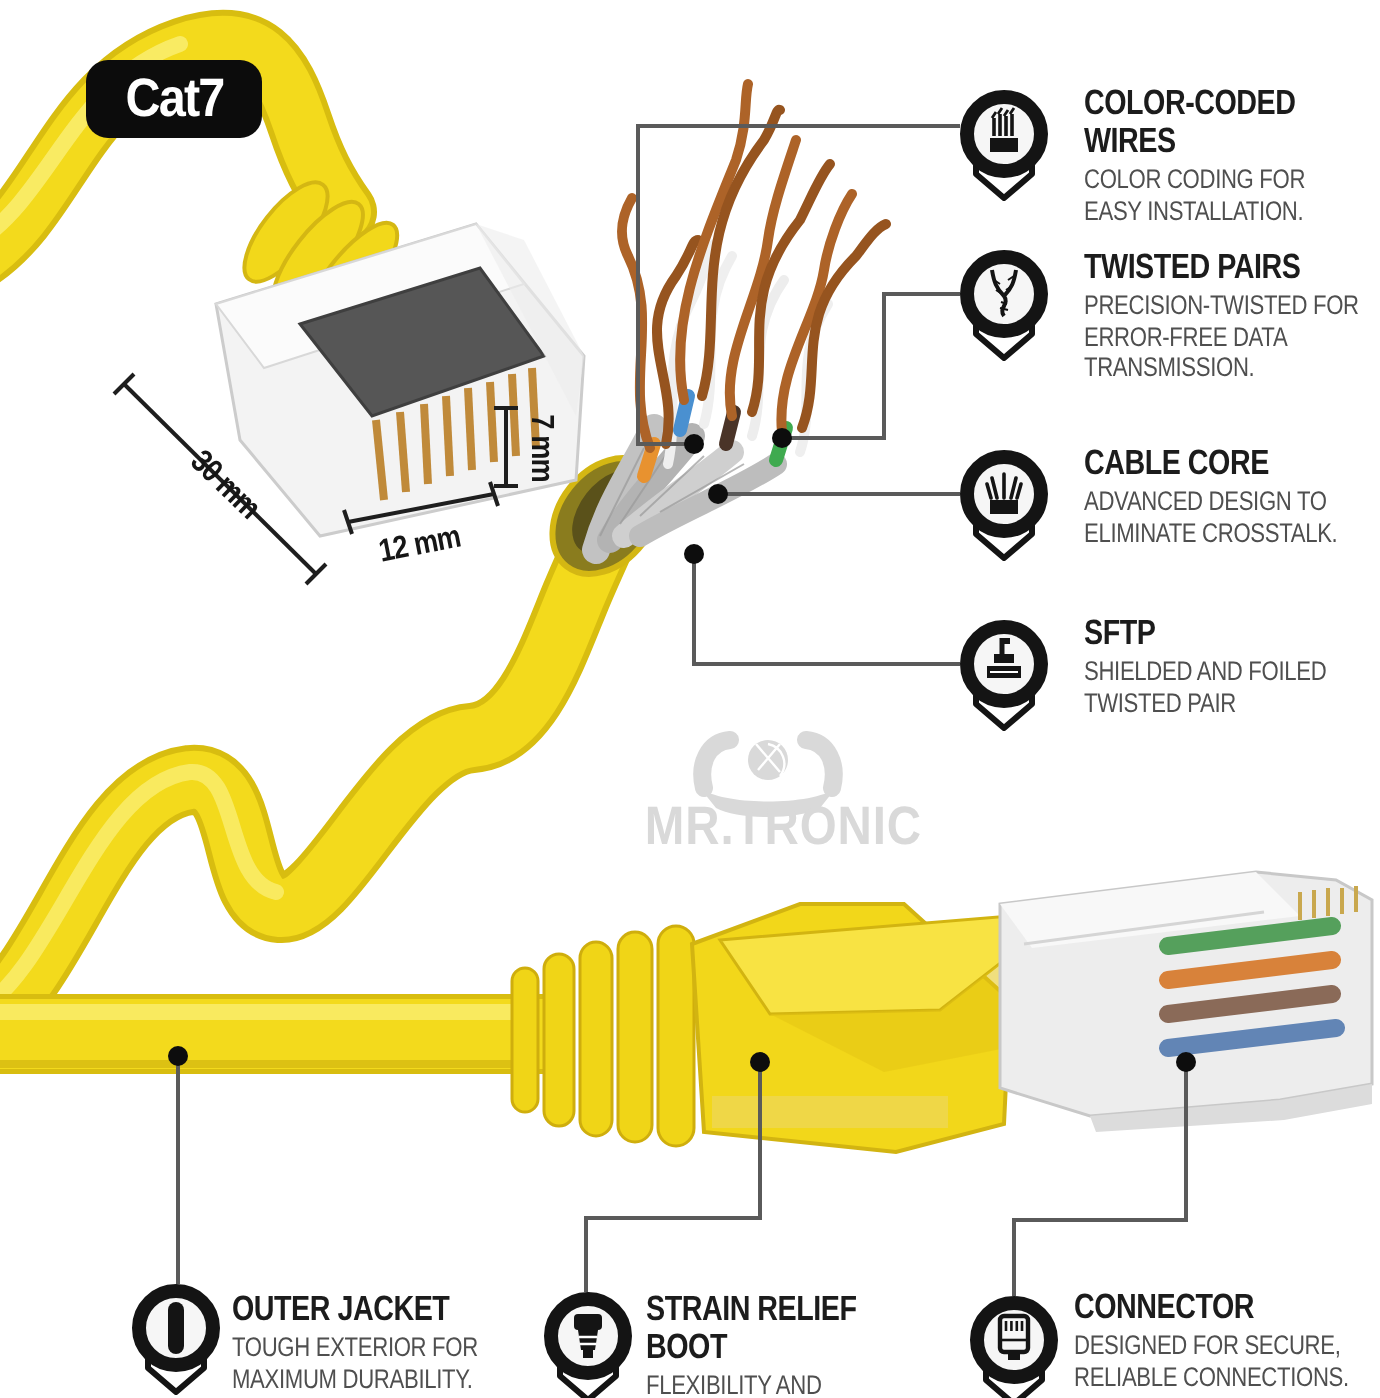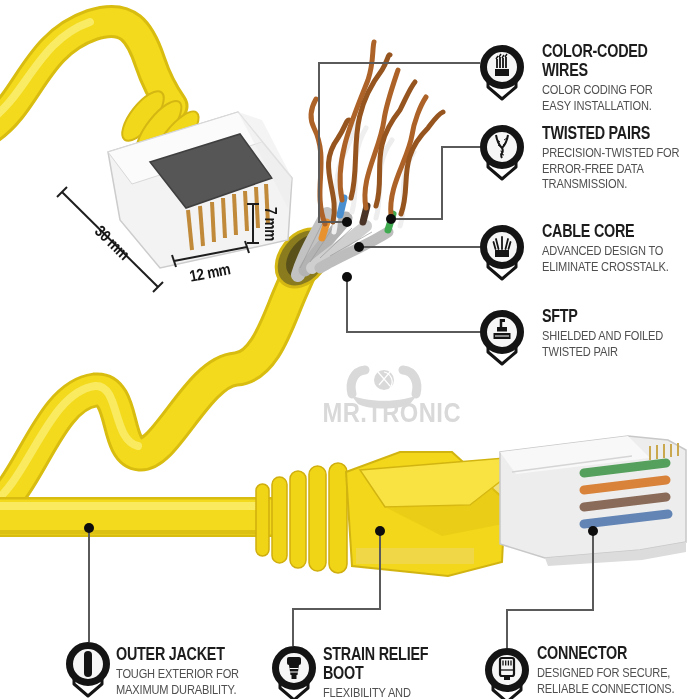--- a/index.html
+++ b/index.html
@@ -178,20 +178,23 @@
       <circle cx="347" cy="222" r="5"></circle>
         <circle cx="391" cy="219" r="5"></circle>
       <circle cx="359" cy="247" r="5"></circle>
         <circle cx="347" cy="277" r="5"></circle>
       <circle cx="89" cy="528" r="5"></circle>
         <circle cx="380" cy="531" r="5"></circle>
       <circle cx="593" cy="531" r="5"></circle>
     </g>
   </svg>
 
+  <div class="abs cat7">
+    <span>Cat7</span>
+  </div>
 
   <div class="abs dim dim30">30 mm</div>
   <div class="abs dim dim12">12 mm</div>
   <div class="abs dim dim7">7 mm</div>
 
   <div class="abs wm-text">MR.TRONIC</div>
 
   <div class="abs badge b-r0">
     <svg width="48" height="66" viewBox="0 0 48 66">
       <path d="M10,34 V46 L24,58 38,46 V34" fill="#ffffff" stroke="#141414" stroke-width="3" stroke-linejoin="round"></path>

